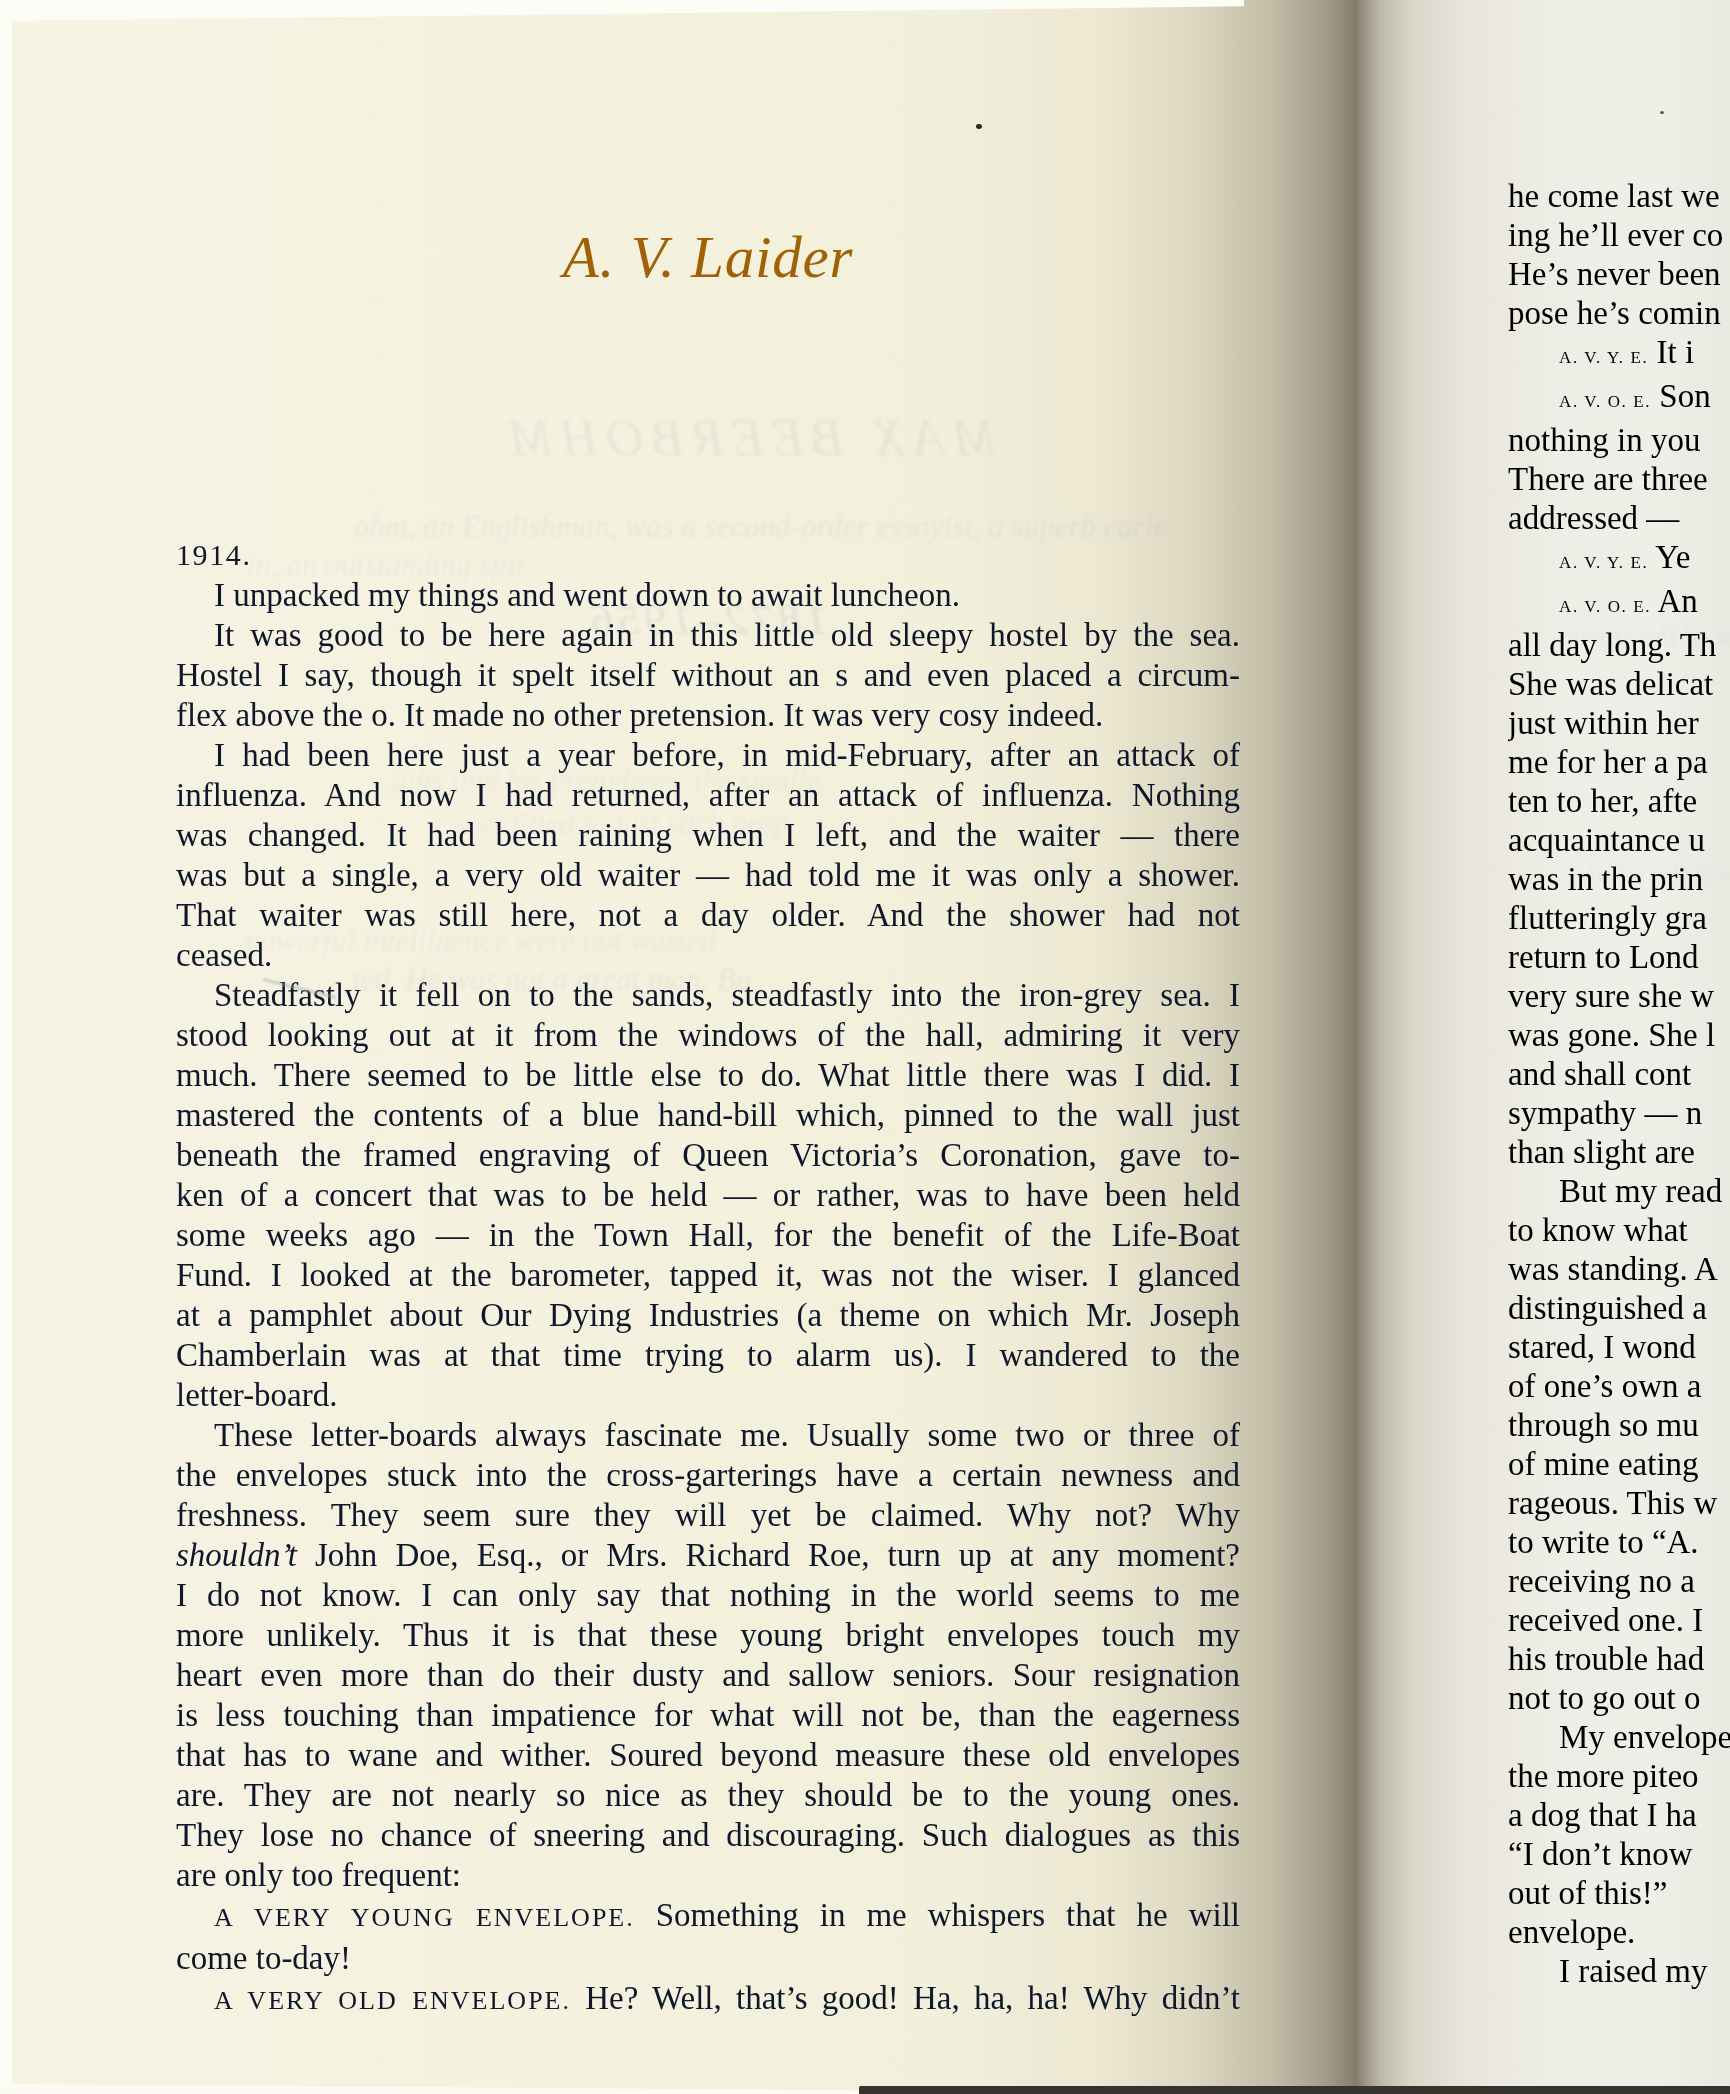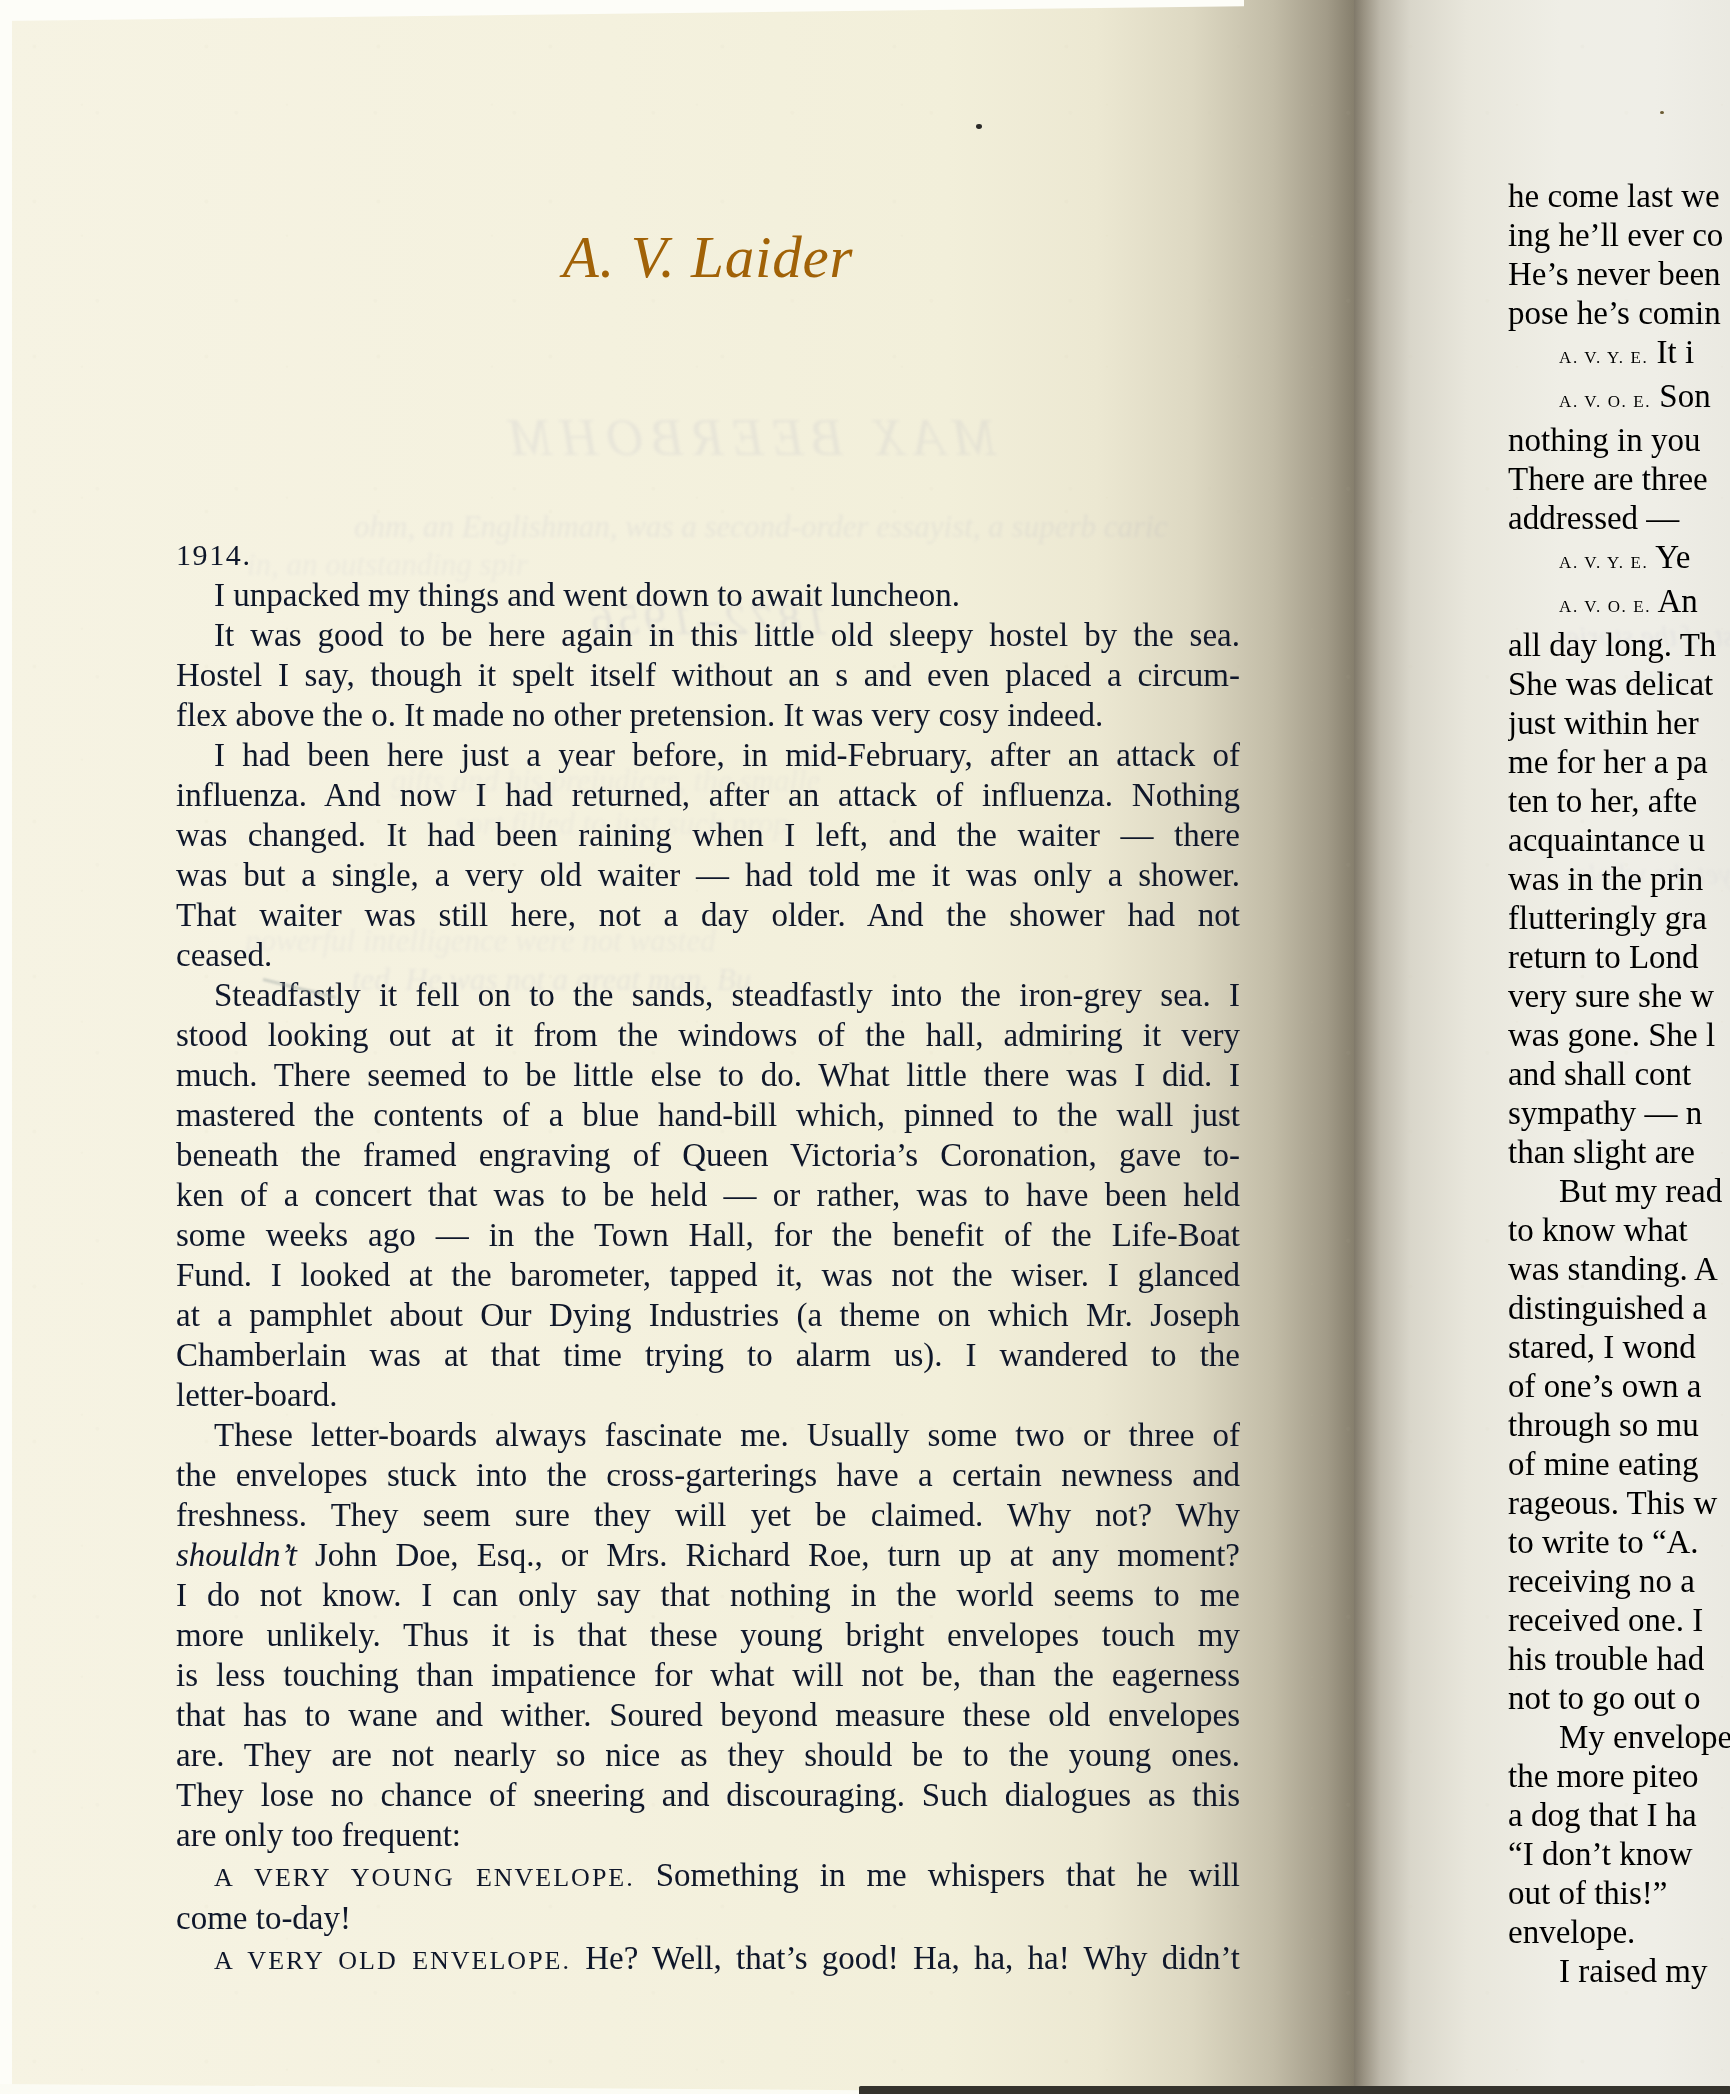--- a/index.html
+++ b/index.html
@@ -107,20 +107,21 @@
       <div class="ln"><span>Fund. I looked at the barometer, tapped it, was not the wiser. I glanced</span></div>
       <div class="ln"><span>at a pamphlet about Our Dying Industries (a theme on which Mr. Joseph</span></div>
       <div class="ln"><span>Chamberlain was at that time trying to alarm us). I wandered to the</span></div>
       <div class="ln e"><span>letter-board.</span></div>
       <div class="ln i"><span>These letter-boards always fascinate me. Usually some two or three of</span></div>
       <div class="ln"><span>the envelopes stuck into the cross-garterings have a certain newness and</span></div>
       <div class="ln"><span>freshness. They seem sure they will yet be claimed. Why not? Why</span></div>
       <div class="ln"><span class="it">shouldn’t</span><span> John Doe, Esq., or Mrs. Richard Roe, turn up at any moment?</span></div>
       <div class="ln"><span>I do not know. I can only say that nothing in the world seems to me</span></div>
       <div class="ln"><span>more unlikely. Thus it is that these young bright envelopes touch my</span></div>
+      <div class="ln"><span>heart even more than do their dusty and sallow seniors. Sour resignation</span></div>
       <div class="ln"><span>is less touching than impatience for what will not be, than the eagerness</span></div>
       <div class="ln"><span>that has to wane and wither. Soured beyond measure these old envelopes</span></div>
       <div class="ln"><span>are. They are not nearly so nice as they should be to the young ones.</span></div>
       <div class="ln"><span>They lose no chance of sneering and discouraging. Such dialogues as this</span></div>
       <div class="ln e"><span>are only too frequent:</span></div>
       <div class="ln i"><span class="sc">A VERY YOUNG ENVELOPE.</span><span> Something in me whispers that he will</span></div>
       <div class="ln e"><span>come to-day!</span></div>
       <div class="ln i"><span class="sc">A VERY OLD ENVELOPE.</span><span> He? Well, that’s good! Ha, ha, ha! Why didn’t</span></div>
     </div>
 

